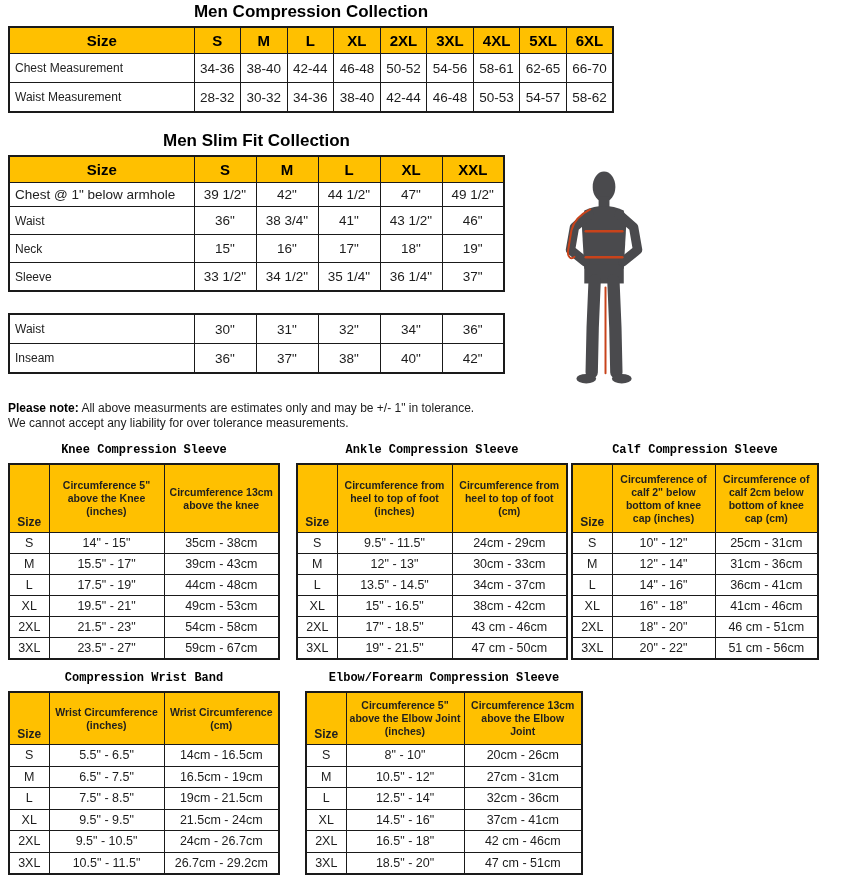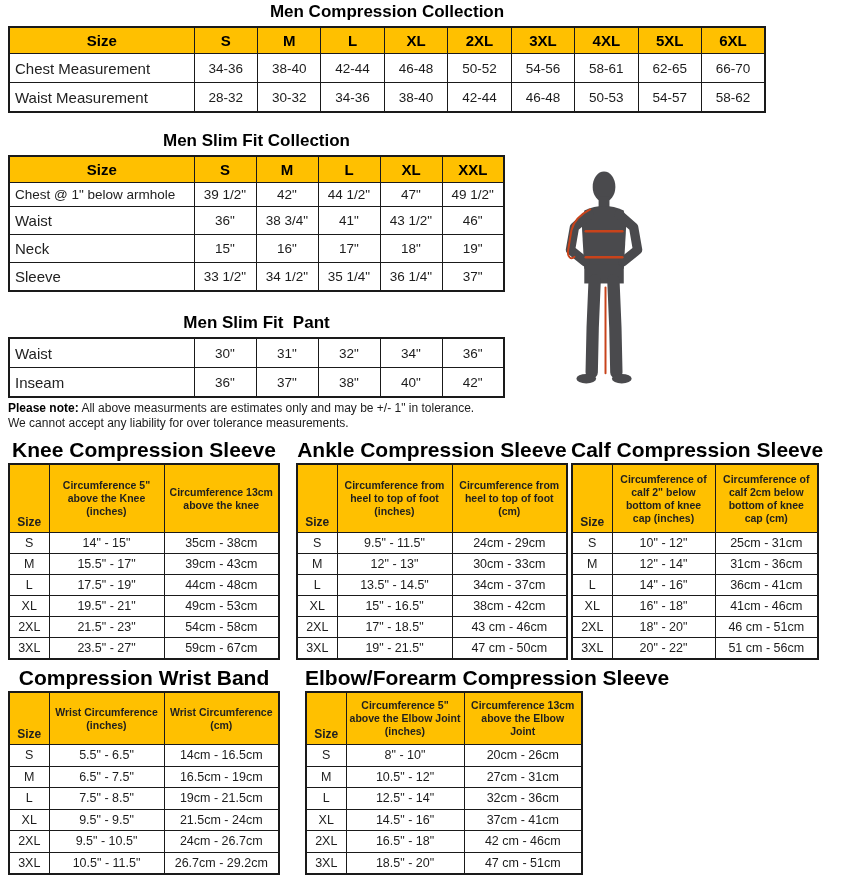--- a/index.html
+++ b/index.html
@@ -9,31 +9,31 @@
     --accent:#c8431b;
   }
   html,body{margin:0;padding:0;background:#fff;}
   #canvas{
     position:relative;width:852px;height:876px;background:#fff;
     font-family:"Liberation Sans","DejaVu Sans",sans-serif;color:#1c1c1c;overflow:hidden;
   }
   .block{position:absolute;}
   .title{font-weight:bold;text-align:center;color:#000;white-space:pre;}
   .t-lg{font-size:17px;line-height:20px;margin-bottom:4px;}
-  .t-md{font-size:21px;line-height:18px;margin-bottom:4px;}
+  .t-md{font-size:12px;line-height:18px;margin-bottom:4px;font-family:Liberation Mono, monospace;}
 
   table{border-collapse:collapse;width:100%;table-layout:fixed;background:#fff;}
   table{border:2px solid var(--border);}
   th,td{border:1px solid var(--border);text-align:center;vertical-align:middle;padding:0;overflow:hidden;}
   th{background:var(--gold);color:#000;font-weight:bold;}
 
   
   .meas th{height:25px;font-size:15px;}
   .meas td{height:28px;font-size:13.5px;}
-  .meas td:first-child{text-align:left;padding-left:5px;font-size:15px;color:#222;}
+  .meas td:first-child{text-align:left;padding-left:5px;font-size:12px;color:#222;}
   .t2 td{height:27px;}
   .t2 tr:first-child td{height:23px;}
   .t2 tr:first-child td:first-child{font-size:13.5px;}
 
   
   .b-note{font-size:12px;text-align:left;line-height:15px;color:#1c1c1c;}
   .b-note b{color:#000;}
 
   
   .sleeve th{font-size:10.5px;line-height:13px;padding:2px 3px;vertical-align:middle;color:#1f1f1f;}
@@ -45,21 +45,21 @@
   .bot td{height:20.5px;}
 
   .figure-wrap{position:absolute;left:560px;top:170px;width:92px;height:222px;}
   .figure-wrap svg{width:100%;height:100%;display:block;}
 </style>
 </head>
 <body>
 
 <div id="canvas">
 
-  <section class="block" style="left:8px;top:2px;width:758px;">
+  <section class="block" style="left:8px;top:2px;width:606px;">
     <div class="title t-lg">Men Compression Collection</div>
     <table class="meas t1">
       <colgroup>
           <col style="width:185px">
           <col span="9">
         </colgroup>
       <thead>
           <tr>
             <th>Size</th>
             <th>S</th>
@@ -150,21 +150,20 @@
             <td>34 1/2"</td>
             <td>35 1/4"</td>
             <td>36 1/4"</td>
             <td>37"</td>
           </tr>
         </tbody>
     </table>
   </section>
 
   <section class="block" style="left:8px;top:313px;width:497px;">
-    <div class="title t-lg">Men Slim Fit  Pant</div>
     <table class="meas t3">
       <colgroup>
           <col style="width:185px">
           <col span="5">
         </colgroup>
       <tbody>
           <tr>
             <td>Waist</td>
             <td>30"</td>
             <td>31"</td>

